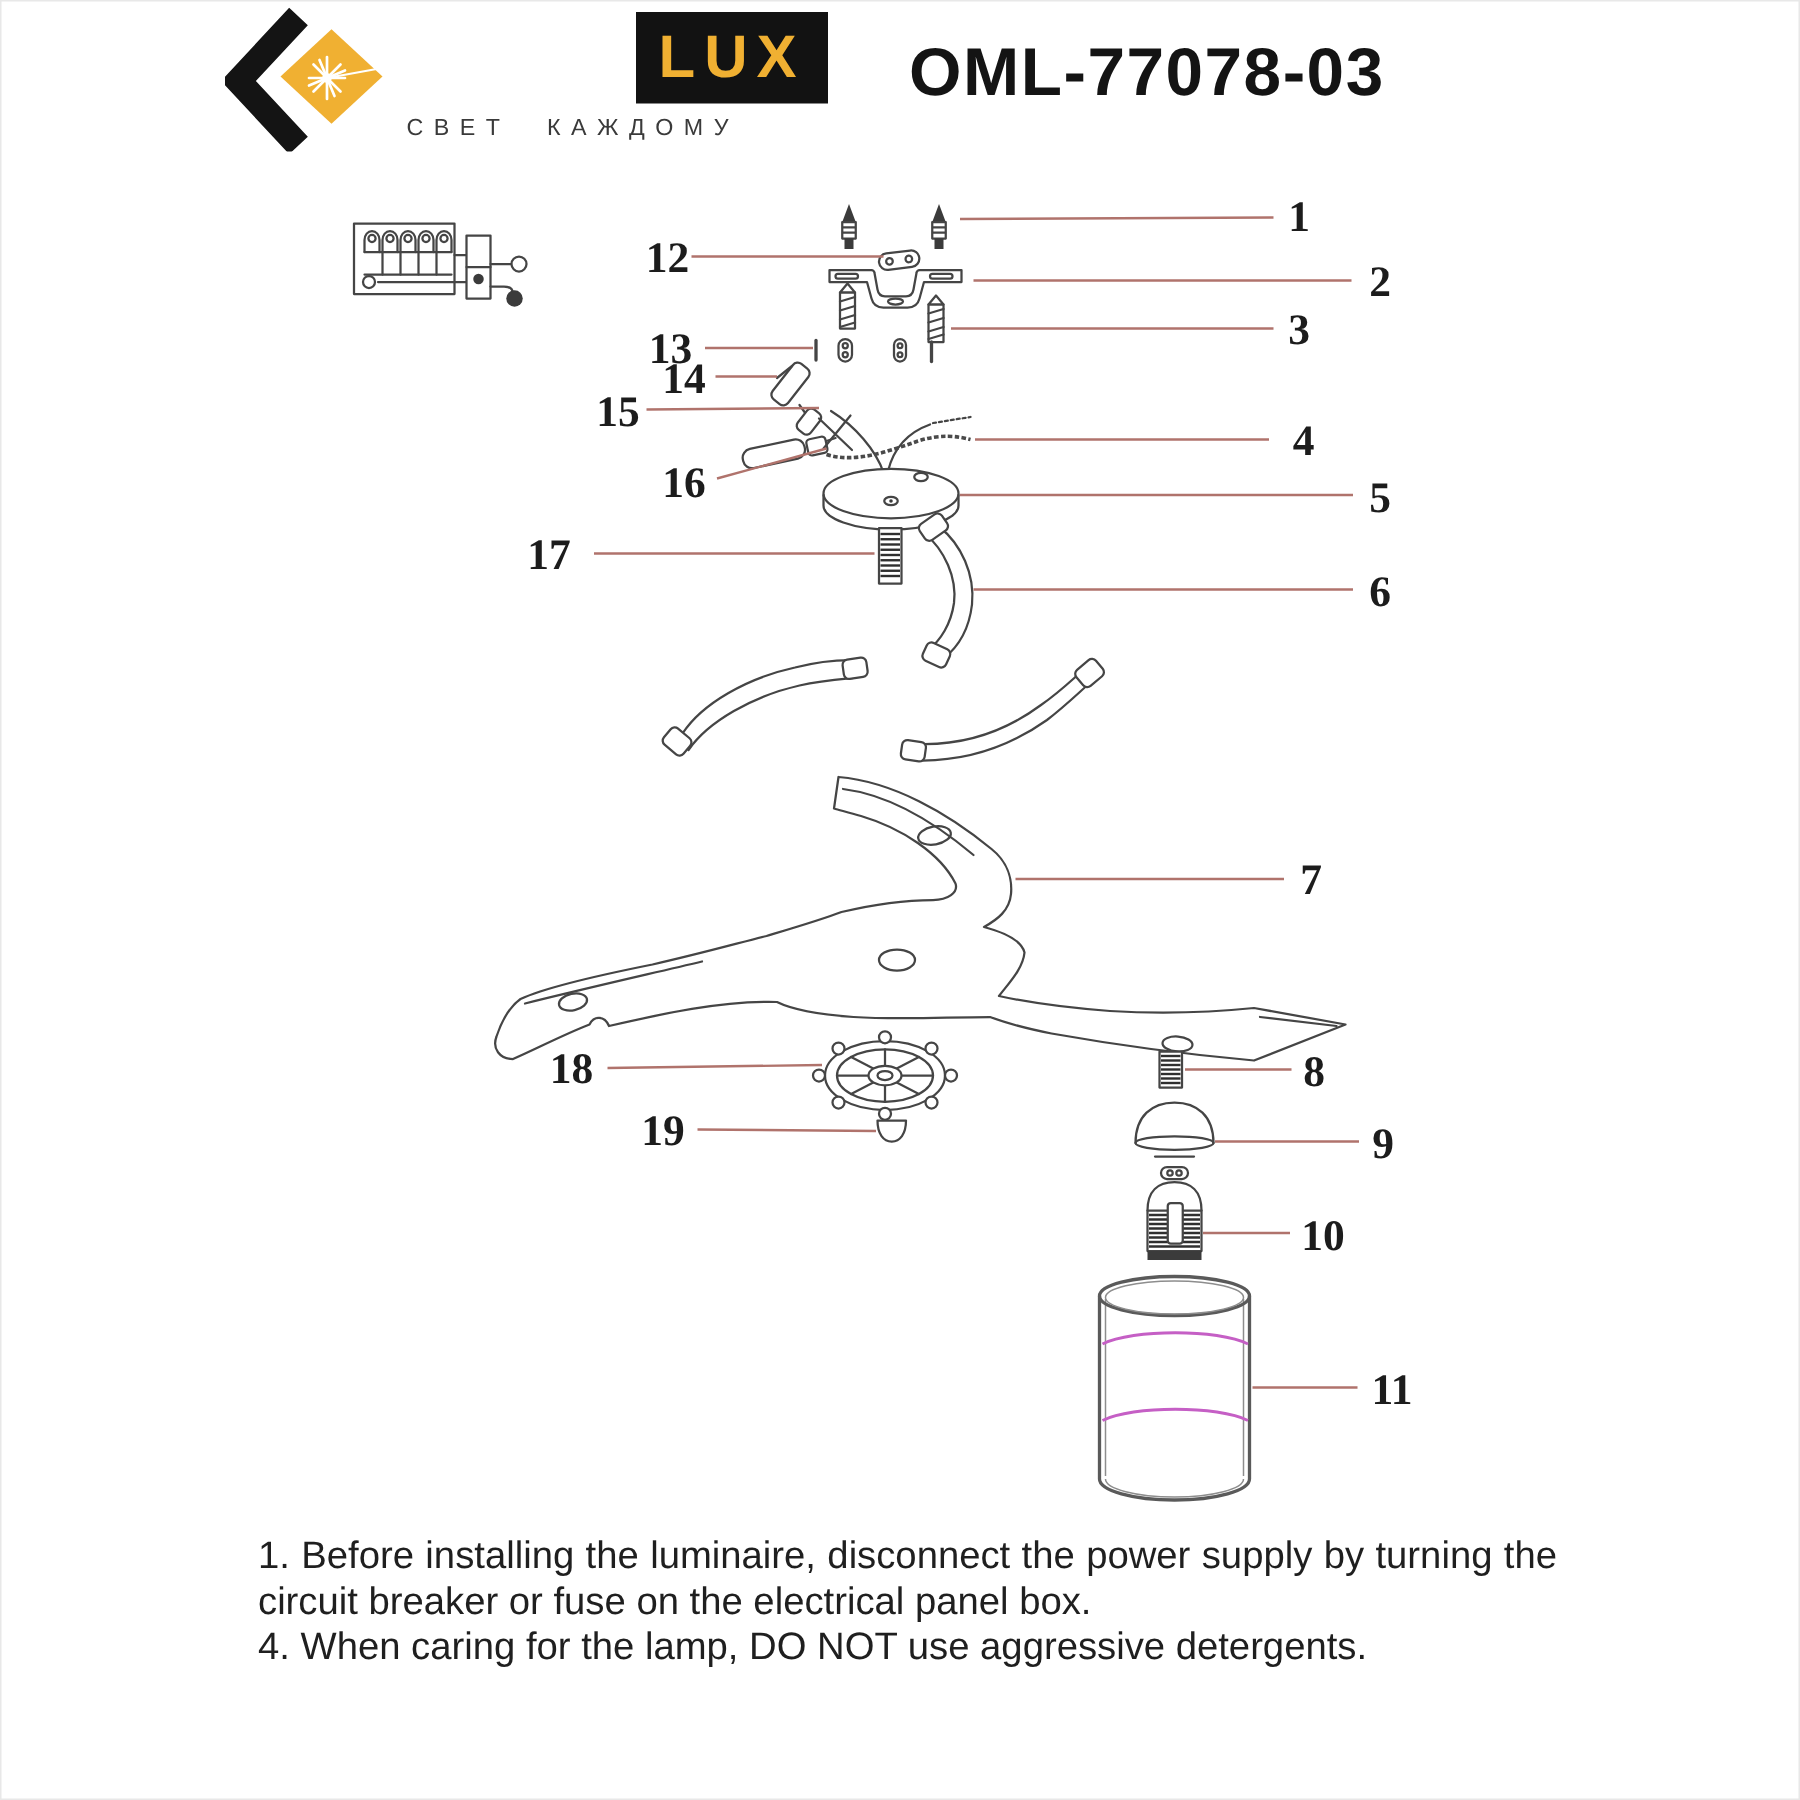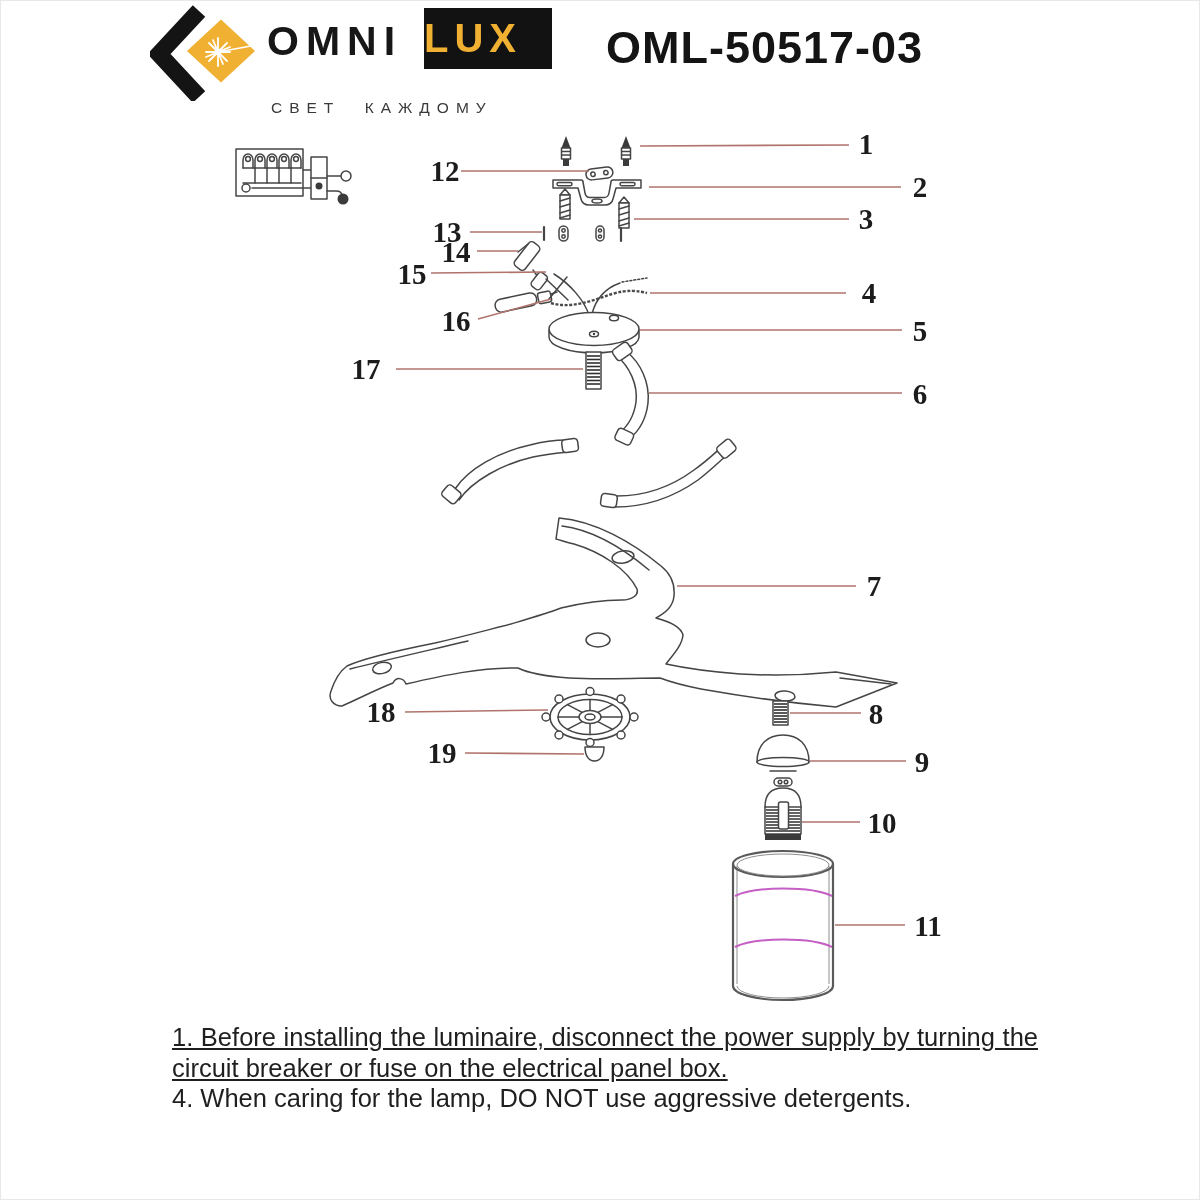--- a/index.html
+++ b/index.html
@@ -9,28 +9,28 @@
     box-shadow:inset 0 0 0 1px #e8e8e8;
   }
   
   .logo-mark{position:absolute;left:150px;top:5px;width:115px;height:96px;}
   .brand-omni{
     position:absolute;left:267px;top:18px;font-size:41px;font-weight:bold;
     letter-spacing:7px;color:#171717;
   }
   .lux-box{
     position:absolute;left:424px;top:8px;width:128px;height:61px;background:#121212;
-    display:flex;align-items:center;
+    display:flex;align-items:center;justify-content:center;
   }
   .lux-box span{
     color:var(--accent_yellow,#F0B032);font-size:40px;font-weight:bold;letter-spacing:6px;
   }
   .brand-tagline{
     position:absolute;left:271px;top:77px;font-size:15.5px;color:#3a3a3a;
-    letter-spacing:7px;word-spacing:13px;margin-top:22px;
+    letter-spacing:7px;word-spacing:13px;
   }
   .model-number{
     position:absolute;left:606px;top:22px;width:380px;font-size:45px;font-weight:bold;
     color:#141414;letter-spacing:1px;white-space:nowrap;
   }
   
   .diagram{position:absolute;left:0;top:0;width:1200px;height:1200px;}
   .ln{fill:none;stroke:#454545;stroke-width:1.5;stroke-linecap:round;stroke-linejoin:round;}
   .fillw{fill:#ffffff;}
   .dk{fill:#3b3b3b;stroke:none;}
@@ -39,21 +39,21 @@
   .shade-ln{fill:none;stroke:#5a5a5a;stroke-width:2.2;}
   .shade-ln-thin{fill:none;stroke:#8d8d8d;stroke-width:1;}
   .shade-pink{fill:none;stroke:var(--shade_line,#c55fc5);stroke-width:2;}
   .thread{stroke:#2f2f2f;stroke-width:1.6;}
   
   .instructions{
     position:absolute;left:172px;top:1022px;width:866px;color:#1f1f1f;
     font-size:25.5px;line-height:30.5px;
   }
   .instructions p{margin:0;}
-  .just{text-align:justify;text-decoration:underline;}
+  .just{text-align:justify;}
 </style>
 </head>
 <body>
 
 <div class="page">
 
   <svg class="logo-mark" viewBox="0 0 115 96">
     <path d="M49,6 L9,49 L49,92" fill="none" stroke="#141414" stroke-width="17"></path>
     <polygon points="71,14.5 105,46 71,77.5 37,46" fill="var(--accent_yellow,#F0B032)"></polygon>
     <g stroke="#ffffff" stroke-width="1.8" stroke-linecap="round">
@@ -66,26 +66,25 @@
         <line x1="68" y1="47" x2="77" y2="56"></line>
       <line x1="68" y1="47" x2="59" y2="56"></line>
         <line x1="68" y1="47" x2="77" y2="38"></line>
       <line x1="68" y1="47" x2="63" y2="35"></line>
         <line x1="68" y1="47" x2="73" y2="59"></line>
       <line x1="68" y1="47" x2="56" y2="52"></line>
         <line x1="68" y1="47" x2="80" y2="42"></line>
       <line x1="68" y1="47" x2="101" y2="41" stroke-width="1.3"></line>
     </g>
   </svg>
-  <div class="brand-omni">OMNI</div>
   <div class="lux-box">
     <span>LUX</span>
   </div>
   <div class="brand-tagline">СВЕТ КАЖДОМУ</div>
-  <div class="model-number">OML-50517-03</div>
+  <div class="model-number">OML-77078-03</div>
 
   <svg class="diagram" viewBox="0 0 1200 1200">
 
     <g>
       <rect class="ln fillw" x="236" y="149" width="67" height="47"></rect>
       <g class="ln" stroke-width="1.3">
         <path d="M243,168 v-8 a5,6 0 0 1 10,0 v8"></path>
           <circle cx="248" cy="159" r="2.4"></circle>
         <path d="M255,168 v-8 a5,6 0 0 1 10,0 v8"></path>
           <circle cx="260" cy="159" r="2.4"></circle>

